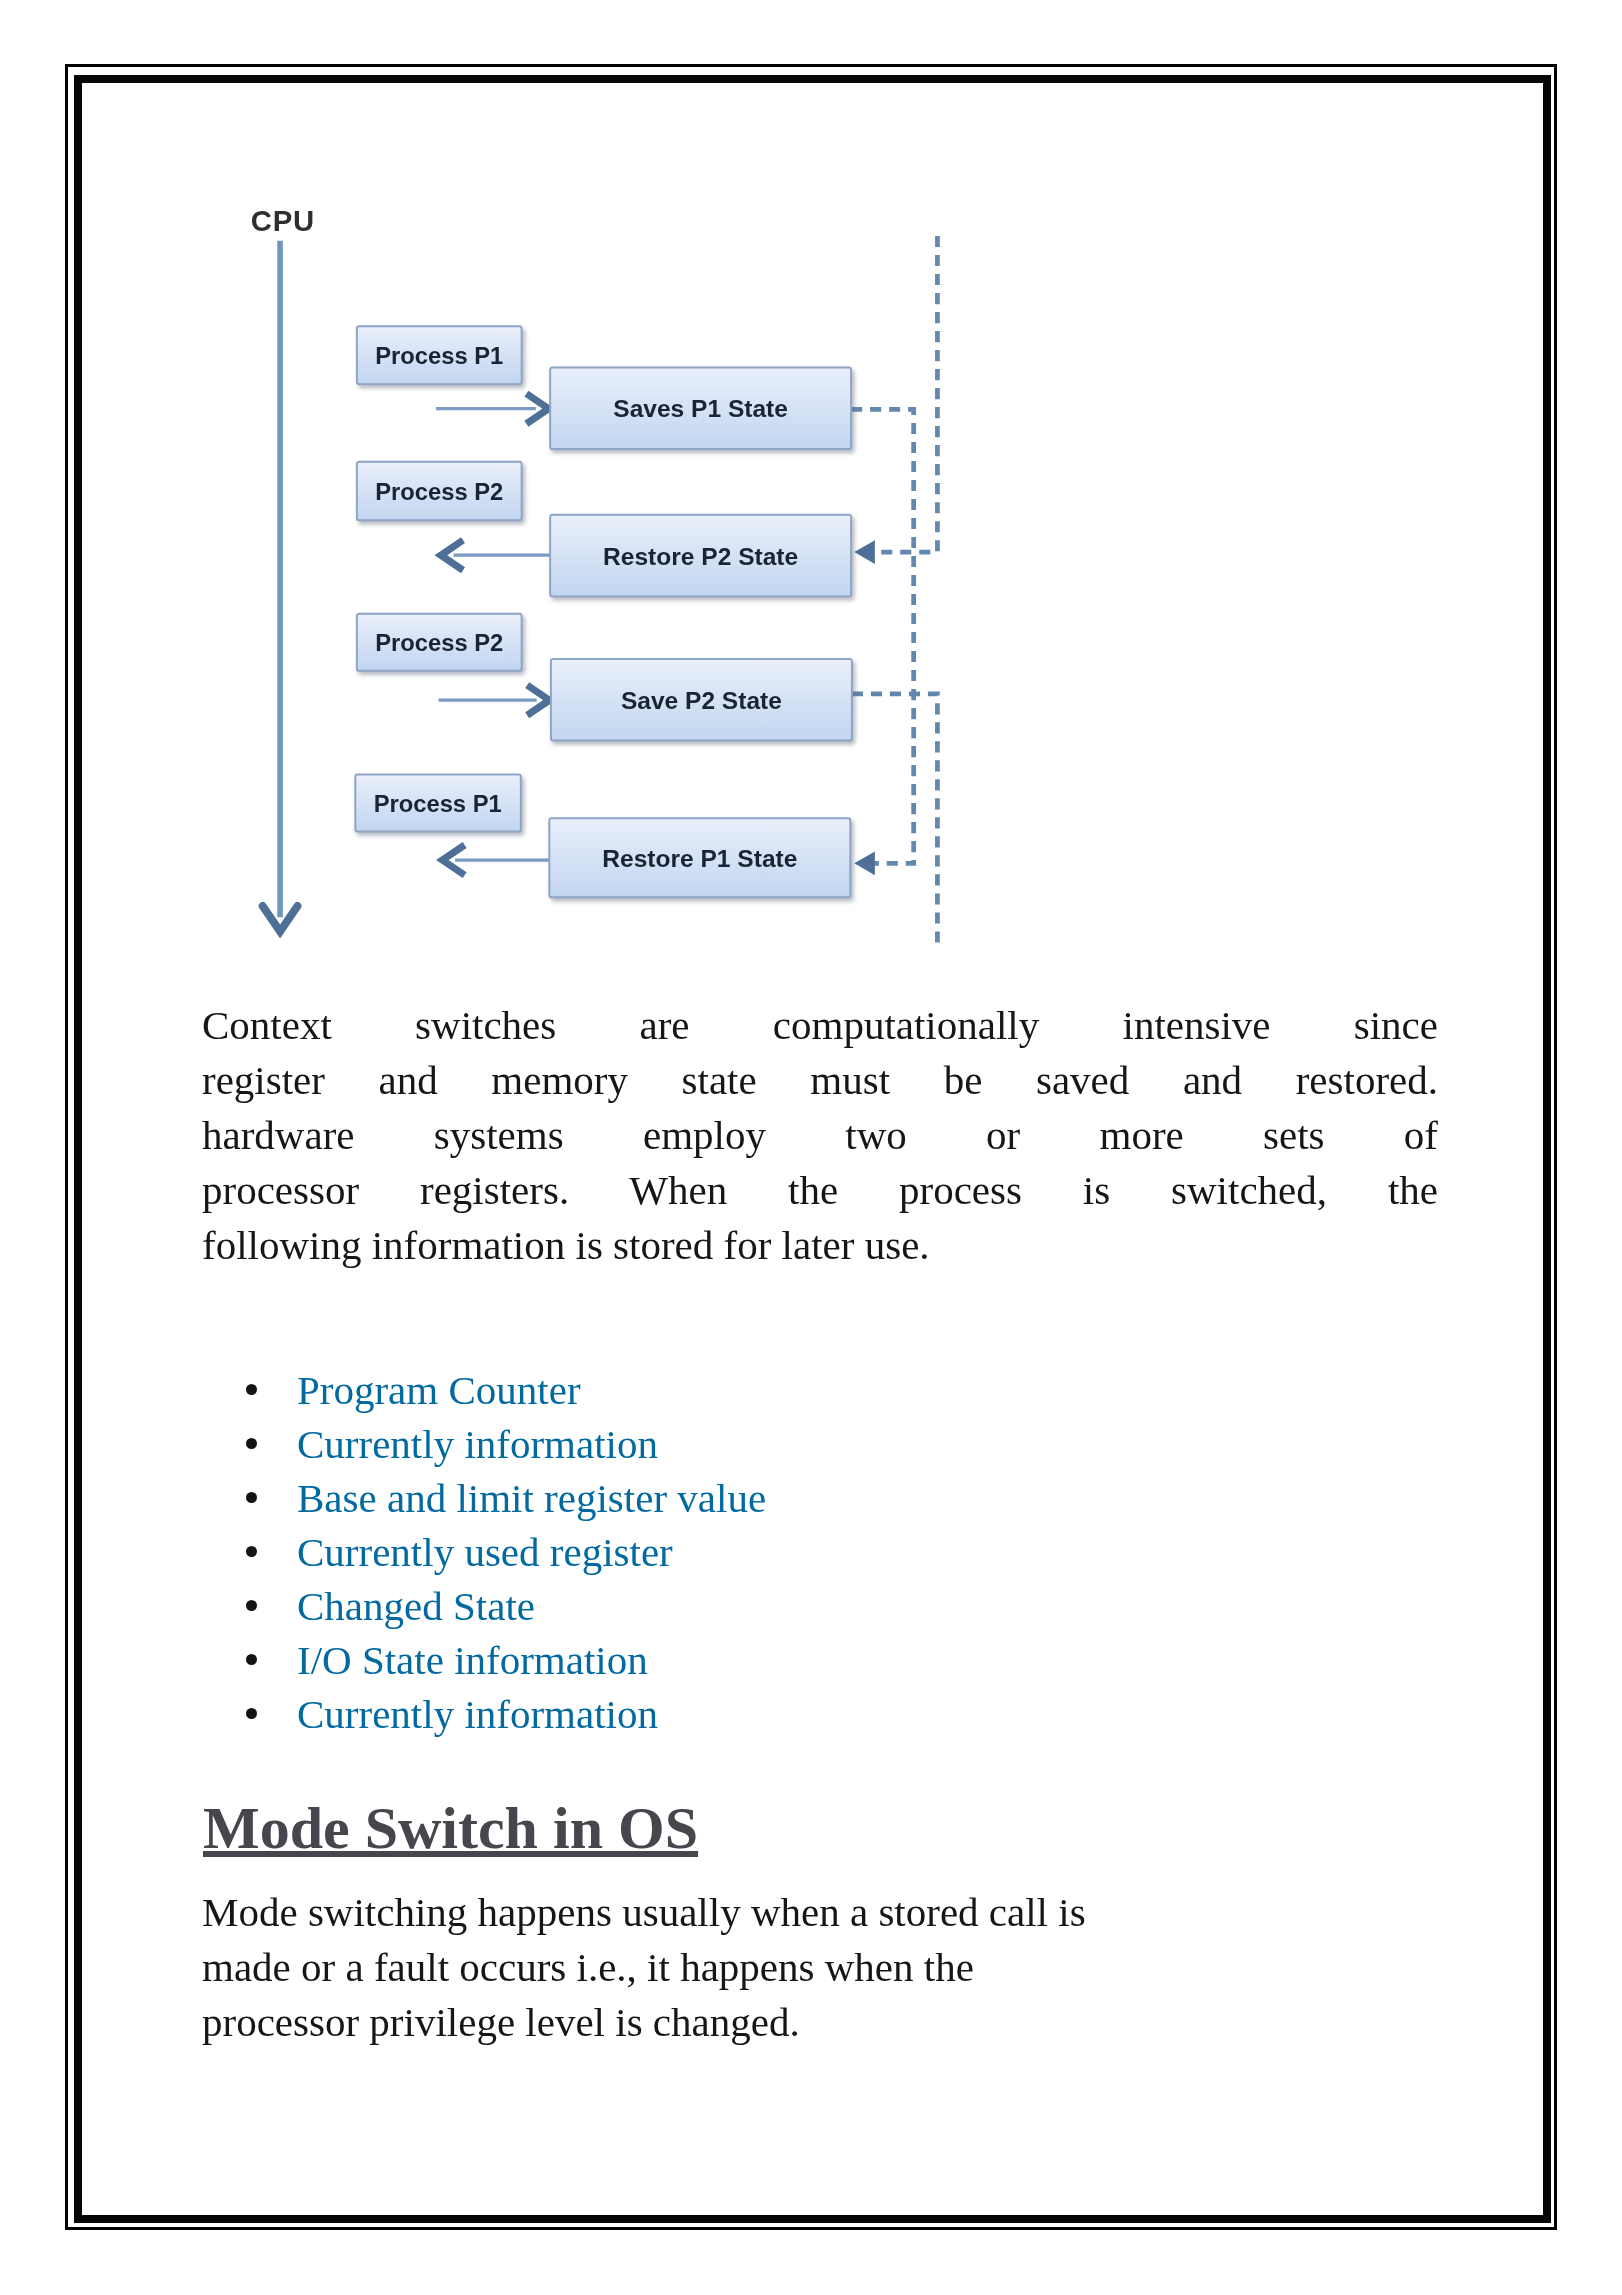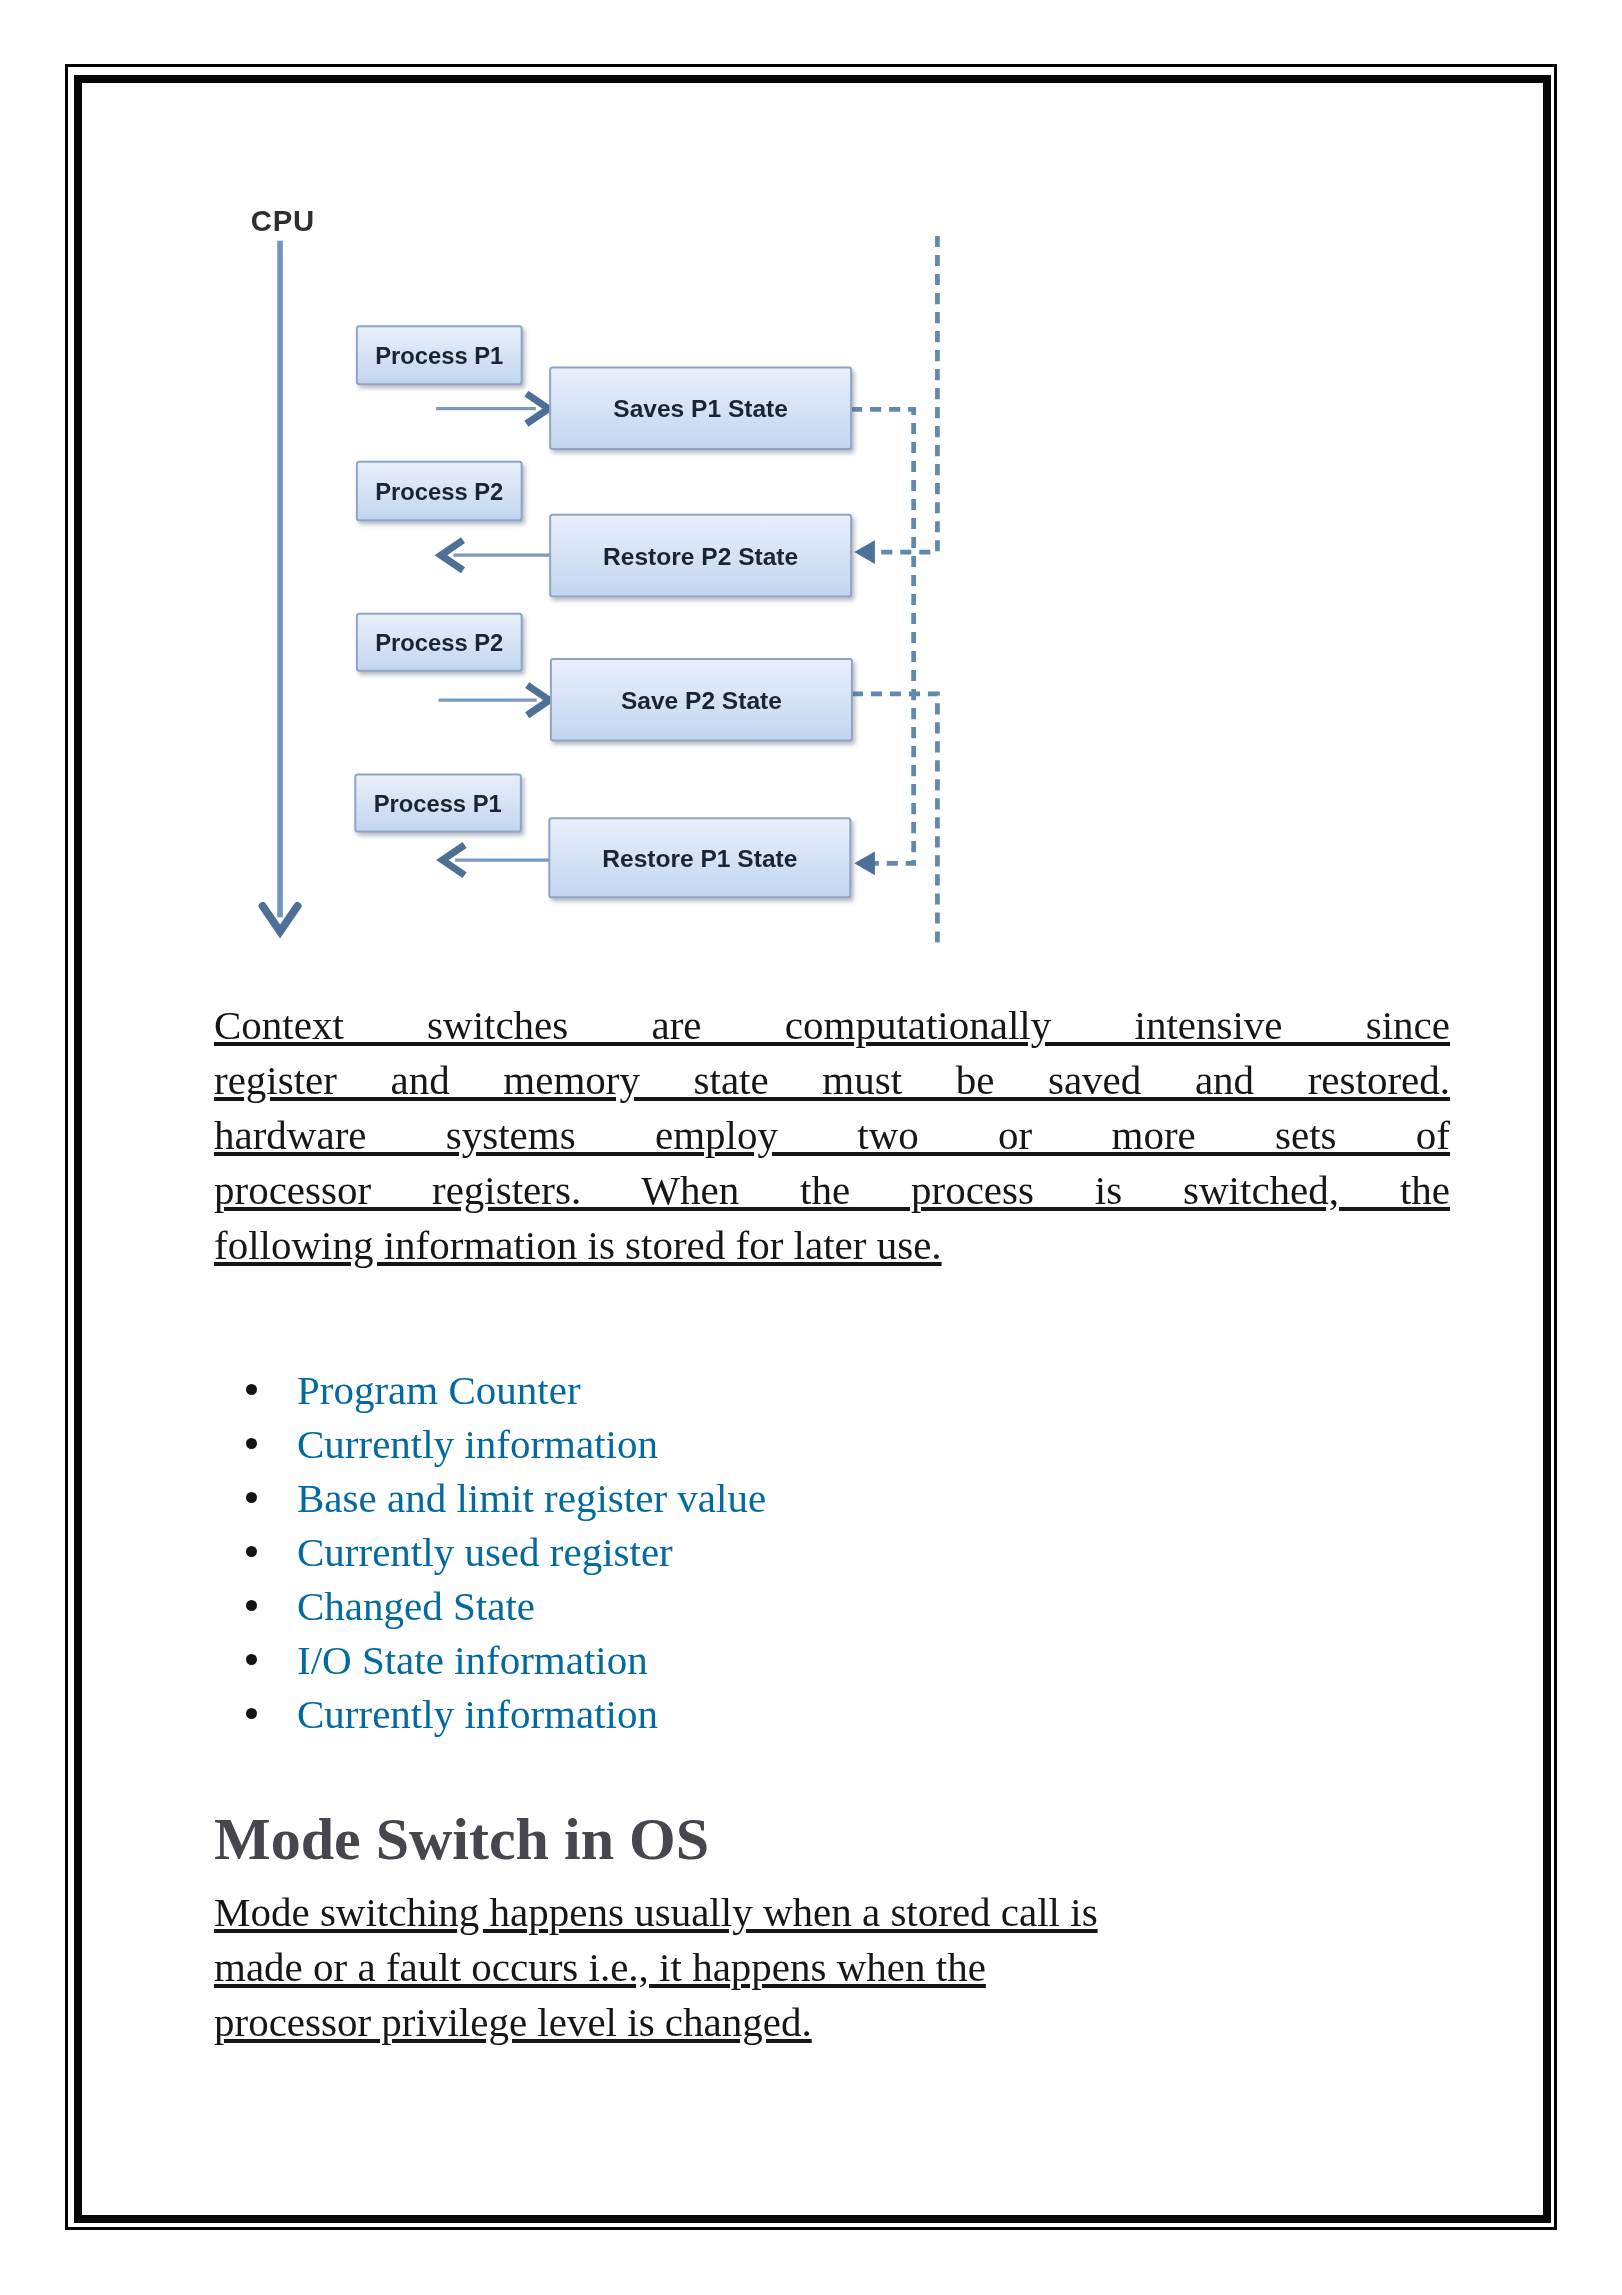--- a/index.html
+++ b/index.html
@@ -23,40 +23,41 @@
     font-weight:700;fill:#1b2433;
   }
   .diagram .cpu-label{font-size:37px;fill:#2e2e2e;letter-spacing:1px;}
   .diagram .box-label-sm{font-size:30px;}
   .diagram .box-label-lg{font-size:31px;}
   .diagram rect.node{
     fill:url(#boxGrad);stroke:#8fa5c6;stroke-width:2.5;
     filter:drop-shadow(3px 4px 3px rgba(90,100,120,.45));
   }
   .para{
-    position:absolute;left:214px;width:1236px;
-    font-size:41px;line-height:55px;color:#161616;text-decoration:underline;
+    position:absolute;left:202px;width:1236px;
+    font-size:41px;line-height:55px;color:#161616;
   }
   .para .tline{height:55px;white-space:nowrap;}
   .para .tline.just{white-space:normal;text-align:justify;text-align-last:justify;}
   .p1{top:998px;}
   .p2{top:1885px;}
   .bullets{
     position:absolute;left:198px;top:1363px;width:1236px;
     font-size:41px;color:#0369a1;
   }
   .bitem{position:relative;height:54px;line-height:54px;padding-left:99px;}
   .bitem .dot{
     position:absolute;left:48px;top:21.4px;width:11px;height:11px;
     border-radius:50%;background:#141414;
   }
   .heading{
-    position:absolute;left:198px;top:1791px;margin:16px;
+    position:absolute;left:198px;top:1791px;margin:5px;
     font-size:60px;line-height:65px;font-weight:700;color:#45474c;
     font-family:"Liberation Serif","DejaVu Serif",serif;
+    text-decoration:underline;
   }
 </style>
 </head>
 <body>
 
 <div class="frame-outer"></div>
 <div class="frame-inner"></div>
 
 <svg class="diagram" width="1623" height="990" viewBox="0 0 2048 1250">
   <defs>

